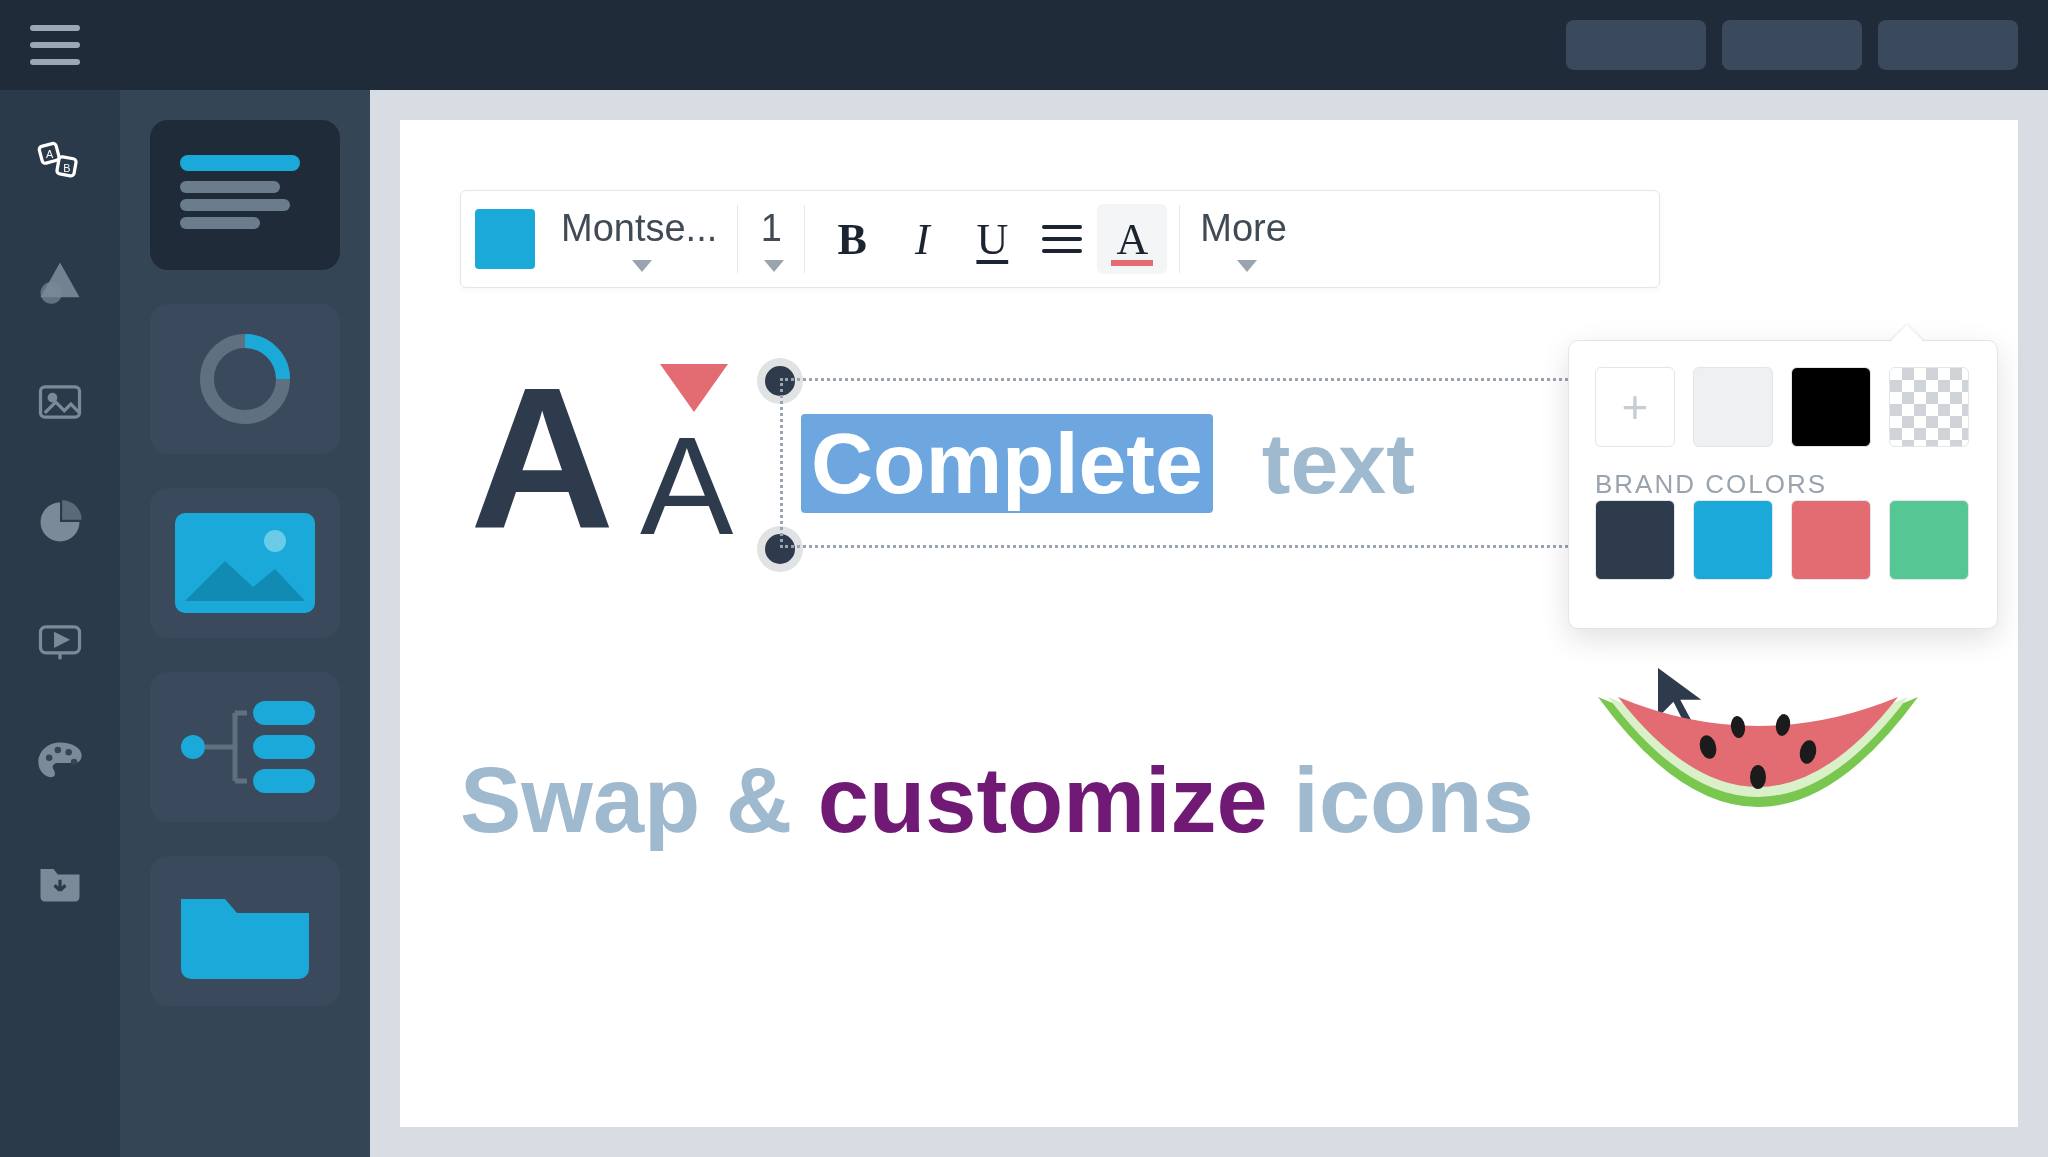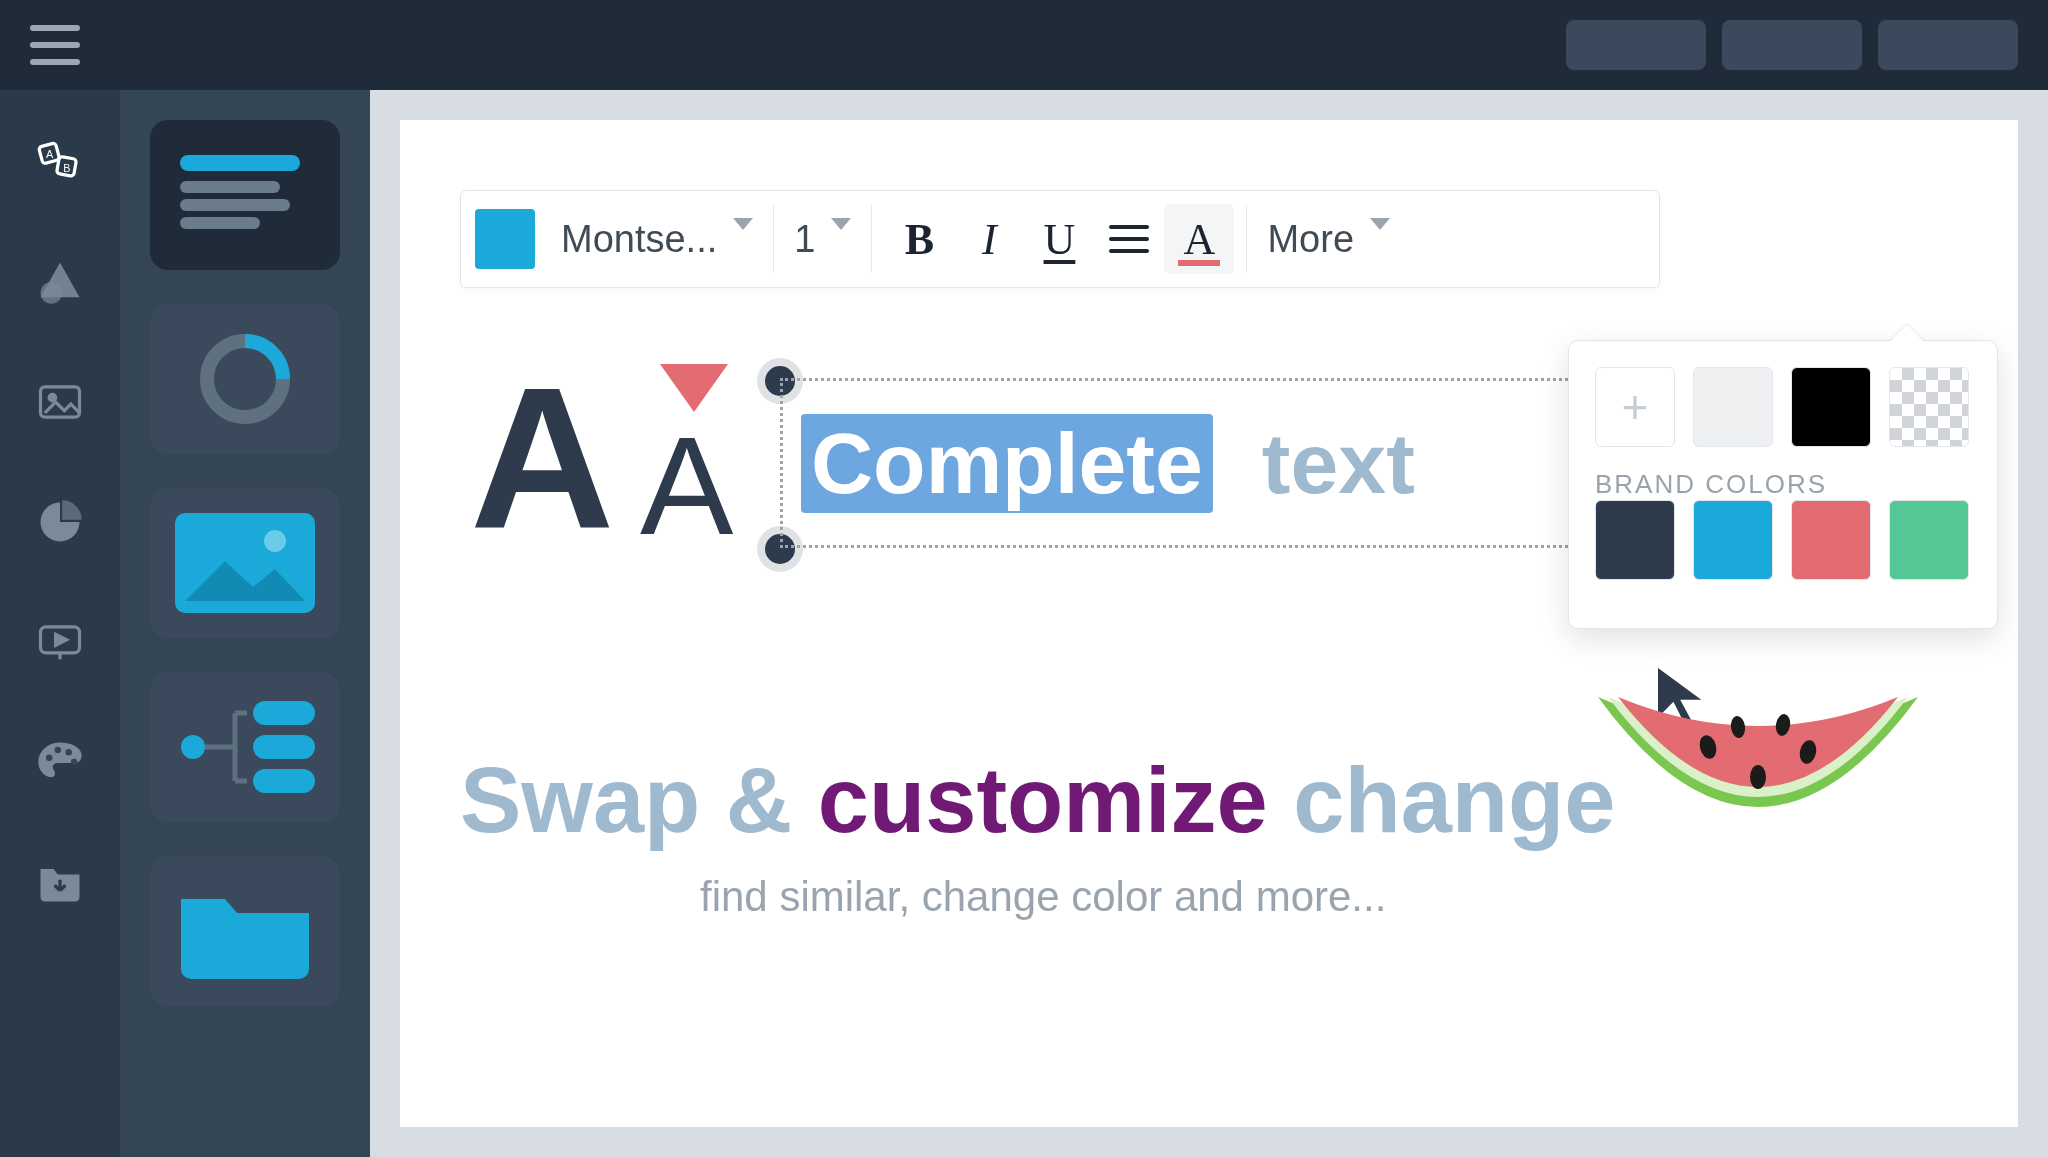--- a/index.html
+++ b/index.html
@@ -110,23 +110,23 @@
   }
   .tool-sep {
     width: 1px; align-self: stretch; margin: 14px 12px;
     background: #e4e8ec;
   }
   .swatch {
     width: 60px; height: 60px; background: #1aa9d8;
     border-radius: 4px; margin-right: 18px;
   }
   .font-picker, .size-picker, .more-btn {
-    display: flex; align-items: flex-start; gap: 10px;
+    display: flex; align-items: center; gap: 10px;
     font-size: 38px; color: #404b56;
-    cursor: pointer; padding: 0 8px;
+    cursor: pointer; padding: 0 8px; flex-direction: column;
   }
   .chev {
     width: 0; height: 0;
     border-left: 10px solid transparent;
     border-right: 10px solid transparent;
     border-top: 12px solid #9aa4ae;
     margin-left: 6px;
   }
   .fmt-btn {
     width: 70px; height: 70px;
@@ -430,23 +430,22 @@
           <div class="pop-swatch" style="background:#1aa9d8"></div>
           <div class="pop-swatch" style="background:#e36b72"></div>
           <div class="pop-swatch" style="background:#54c794"></div>
           <svg class="cursor-overlay" width="80" height="80" viewBox="0 0 48 48">
             <path d="M8 4 L8 38 L18 28 L26 44 L32 41 L24 26 L38 26 Z" fill="#2e3b4c" stroke="#fff" stroke-width="2"></path>
           </svg>
         </div>
       </div>
 
       <div class="line2">
-        <span>Swap &amp; </span><span class="strong">customize</span><span> change</span>
+        <span>Swap &amp; </span><span class="strong">customize</span><span> icons</span>
       </div>
-      <div class="subline">find similar, change color and more...</div>
 
       <svg class="melon" viewBox="0 0 360 220">
         <path d="M20 40 Q180 260 340 40 Q180 110 20 40 Z" fill="#7ac74f"></path>
         <path d="M30 40 Q180 240 330 40 Q180 104 30 40 Z" fill="#d9f0c8"></path>
         <path d="M40 40 Q180 220 320 40 Q180 98 40 40 Z" fill="#e36b72"></path>
         <ellipse cx="130" cy="90" rx="8" ry="12" fill="#1b1b1b" transform="rotate(-15 130 90)"></ellipse>
         <ellipse cx="180" cy="120" rx="8" ry="12" fill="#1b1b1b"></ellipse>
         <ellipse cx="230" cy="95" rx="8" ry="12" fill="#1b1b1b" transform="rotate(12 230 95)"></ellipse>
         <ellipse cx="160" cy="70" rx="7" ry="11" fill="#1b1b1b" transform="rotate(-8 160 70)"></ellipse>
         <ellipse cx="205" cy="68" rx="7" ry="11" fill="#1b1b1b" transform="rotate(10 205 68)"></ellipse>

